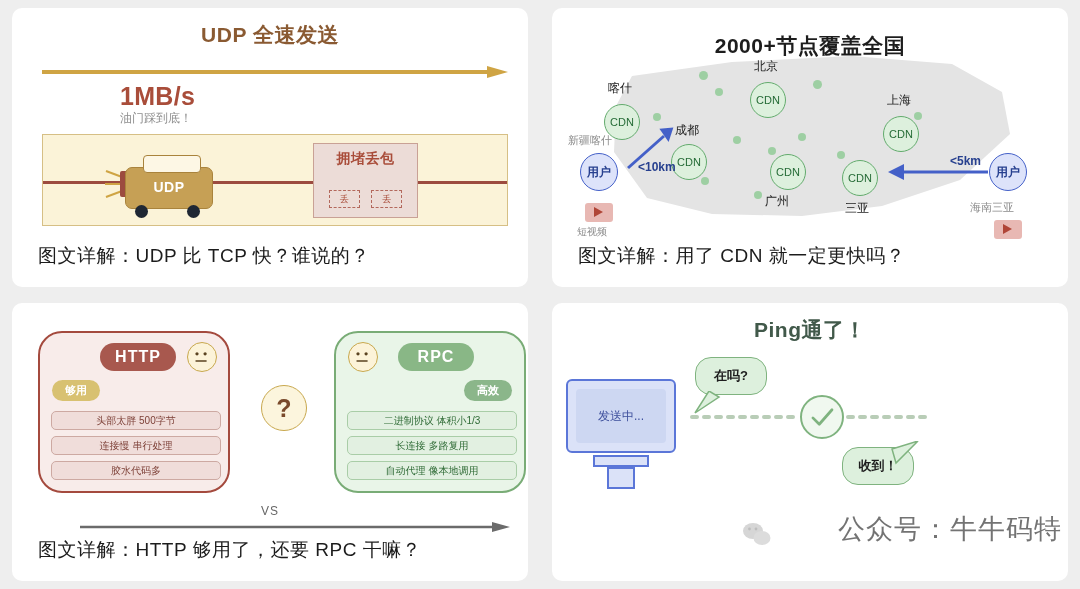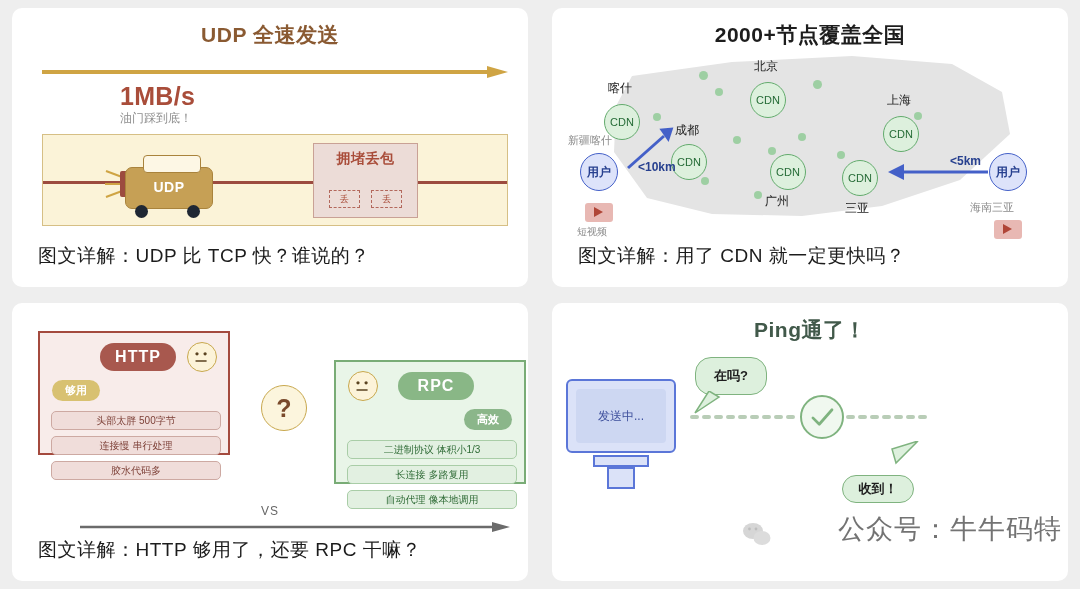--- a/index.html
+++ b/index.html
@@ -98,21 +98,21 @@
     padding-top: 6px; letter-spacing: 0.5px;
   }
   .drop-row { position: absolute; left: 0; top: 46px; width: 100%; display: flex;
     justify-content: space-around; padding: 0 9px; }
   .drop-box {
     width: 31px; height: 18px; border: 1.3px dashed #b3685c;
     color: #a94d3a; font-size: 9px; text-align: center; line-height: 17px;
   }
 
   
-  .c2-title { color: #1d1d1d; }
+  .c2-title { color: #1d1d1d; margin-top: 11px; }
   .map-stage { top: 40px; left: 0; width: 100%; height: 190px; }
   .map-svg { position: absolute; left: 0; top: 0; }
   .node {
     position: absolute; border-radius: 50%;
     background: #ddf0dd; border: 1.5px solid #63ab6d;
     color: #256b36; font-weight: normal; text-align: center;
     font-size: 11px;
   }
   .node.big { width: 36px; height: 36px; line-height: 34px; }
   .dot {
@@ -144,23 +144,23 @@
     border-left: 9px solid #b04537;
     border-top: 5px solid transparent;
     border-bottom: 5px solid transparent;
   }
   .play-cap {
     position: absolute; font-size: 10px; color: #8b8b8b; white-space: nowrap;
   }
 
   
   .vs-stage { top: 14px; left: 0; width: 100%; height: 215px; }
-  .panel { position: absolute; top: 14px; width: 192px; height: 124px; border-radius: 0; }
+  .panel { position: absolute; top: 14px; width: 192px; height: 162px; border-radius: 24px; }
   .panel.http { left: 26px; background: #f8ecea; border: 2px solid #a44a3e; }
-  .panel.rpc  { left: 322px; background: #e9f5e8; border: 2px solid #79ac76; margin-top: 29px; }
+  .panel.rpc  { left: 322px; background: #e9f5e8; border: 2px solid #79ac76; }
   .pill {
     position: absolute; border-radius: 16px; color: #fff;
     font-weight: bold; text-align: center;
   }
   .pill.http-pill {
     left: 60px; top: 10px; width: 76px; height: 28px; line-height: 28px;
     background: #a8584e; font-size: 16px; letter-spacing: 1px;
   }
   .pill.rpc-pill {
     left: 62px; top: 10px; width: 76px; height: 28px; line-height: 28px;
@@ -221,21 +221,21 @@
   .check-circle {
     position: absolute; left: 248px; top: 44px; width: 44px; height: 44px;
     border-radius: 50%; border: 2px solid #7fb37f; background: #f0f8ef;
   }
   .bubble {
     position: absolute; background: #ddf0dd; border: 1.5px solid #7fb37f;
     border-radius: 16px; color: #1d1d1d; font-size: 13px; font-weight: bold;
     display: flex; align-items: center; justify-content: center;
   }
   .bubble.ask { left: 143px; top: 6px; width: 72px; height: 38px; }
-  .bubble.reply { left: 290px; top: 124px; width: 72px; height: 28px; }
+  .bubble.reply { left: 290px; top: 96px; width: 72px; height: 38px; }
   .watermark {
     position: absolute; right: 6px; bottom: 34px;
     color: #737373; font-size: 27px; white-space: nowrap;
     letter-spacing: 1px; pointer-events: none;
   }
   .wm-logo {
     position: absolute; right: 296px; bottom: 34px;
     width: 30px; height: 25px; pointer-events: none;
   }
 </style>

